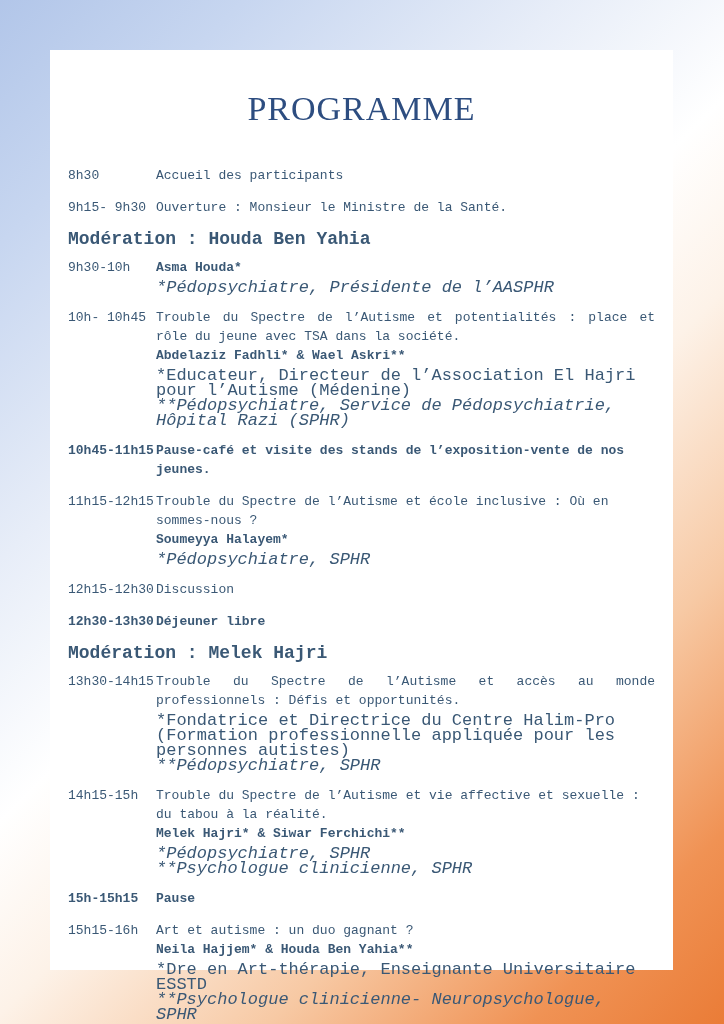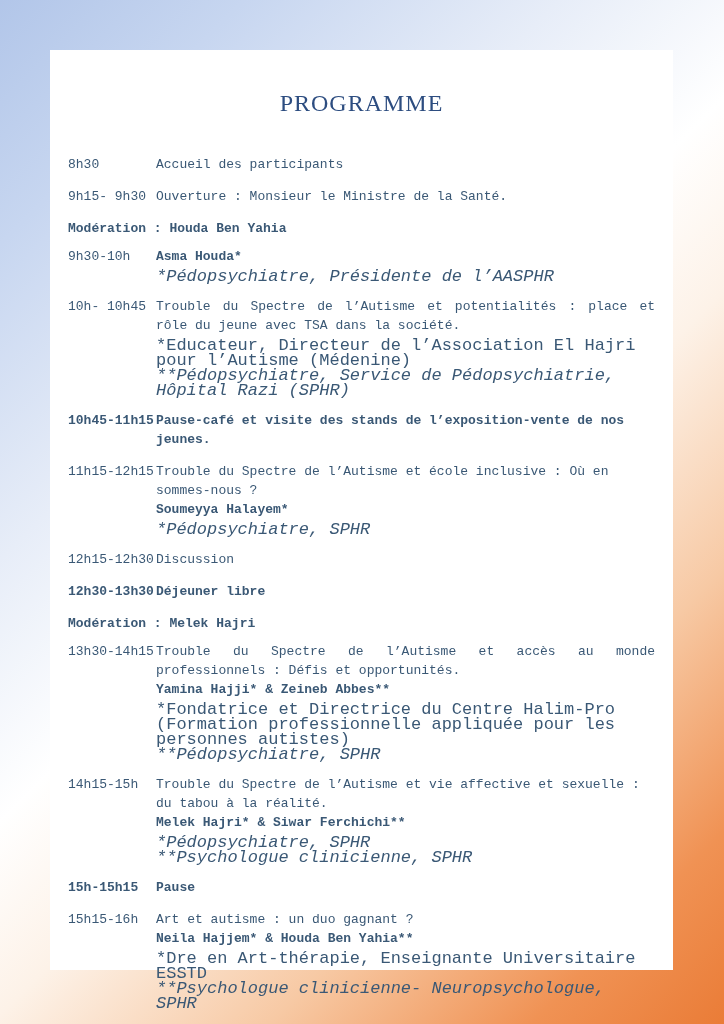--- a/index.html
+++ b/index.html
@@ -13,21 +13,21 @@
   }
   .card {
     position: absolute; left: 50px; top: 50px;
     width: 623px; height: 920px;
     background: #ffffff;
     padding: 40px 18px 18px 18px;
   }
   h1.page-title {
     font-family: "Liberation Serif", serif;
     font-weight: 400;
-    font-size: 24px;
+    font-size: 34px;
     letter-spacing: 1px;
     color: var(--title-color, #2d4d80);
     text-align: center;
     margin: 0 0 38px 0;
   }
   .schedule { color: var(--text-color, #3a5875); font-family: Liberation Mono, monospace; }
   .row {
     display: flex;
     margin-bottom: 13px;
     font-size: 13px;
@@ -35,21 +35,21 @@
   }
   .row.bold .time, .row.bold .session-title { font-weight: 700; }
   .time { flex: 0 0 88px; width: 88px; }
   .content { flex: 1; min-width: 0; }
   .session-title.justify { text-align: justify; }
   .speakers { font-weight: 700; }
   .notes { margin-top: 3px; font-size: 17px; line-height: 15px; }
   .note.italic { font-style: italic; }
   .moderation {
     font-weight: 700;
-    font-size: 13px;
+    font-size: 18px;
     line-height: 19px;
     margin: 2px 0 9px 0;
   }
 </style>
 </head>
 <body style="--text-color: #3a5875; --title-color: #2d4d80;">
 
 <div class="page">
   <div class="card">
     <h1 class="page-title">PROGRAMME</h1>
@@ -73,20 +73,21 @@
             <div class="speakers">Asma Houda*</div>
             <div class="notes">
               <div class="note italic">*Pédopsychiatre, Présidente de l’AASPHR</div>
             </div>
           </div>
         </div>
         <div class="row">
           <div class="time">10h- 10h45</div>
           <div class="content">
             <div class="session-title justify">Trouble du Spectre de l’Autisme et potentialités : place et rôle du jeune avec TSA dans la société.</div>
+            <div class="speakers">Abdelaziz Fadhli* &amp; Wael Askri**</div>
             <div class="notes">
               <div class="note">*Educateur, Directeur de l’Association El Hajri pour l’Autisme (Médenine)</div>
               <div class="note italic">**Pédopsychiatre, Service de Pédopsychiatrie, Hôpital Razi (SPHR)</div>
             </div>
           </div>
         </div>
         <div class="row bold">
           <div class="time">10h45-11h15</div>
           <div class="content">
             <div class="session-title">Pause-café et visite des stands de l’exposition-vente de nos jeunes.</div>
@@ -112,21 +113,20 @@
           <div class="time">12h30-13h30</div>
           <div class="content">
             <div class="session-title">Déjeuner libre</div>
           </div>
         </div>
         <div class="moderation">Modération : Melek Hajri</div>
         <div class="row">
           <div class="time">13h30-14h15</div>
           <div class="content">
             <div class="session-title justify">Trouble du Spectre de l’Autisme et accès au monde professionnels : Défis et opportunités.</div>
-            <div class="speakers">Yamina Hajji* &amp; Zeineb Abbes**</div>
             <div class="notes">
               <div class="note">*Fondatrice et Directrice du Centre Halim-Pro (Formation professionnelle appliquée pour les personnes autistes)</div>
               <div class="note italic">**Pédopsychiatre, SPHR</div>
             </div>
           </div>
         </div>
         <div class="row">
           <div class="time">14h15-15h</div>
           <div class="content">
             <div class="session-title">Trouble du Spectre de l’Autisme et vie affective et sexuelle : du tabou à la réalité.</div>

